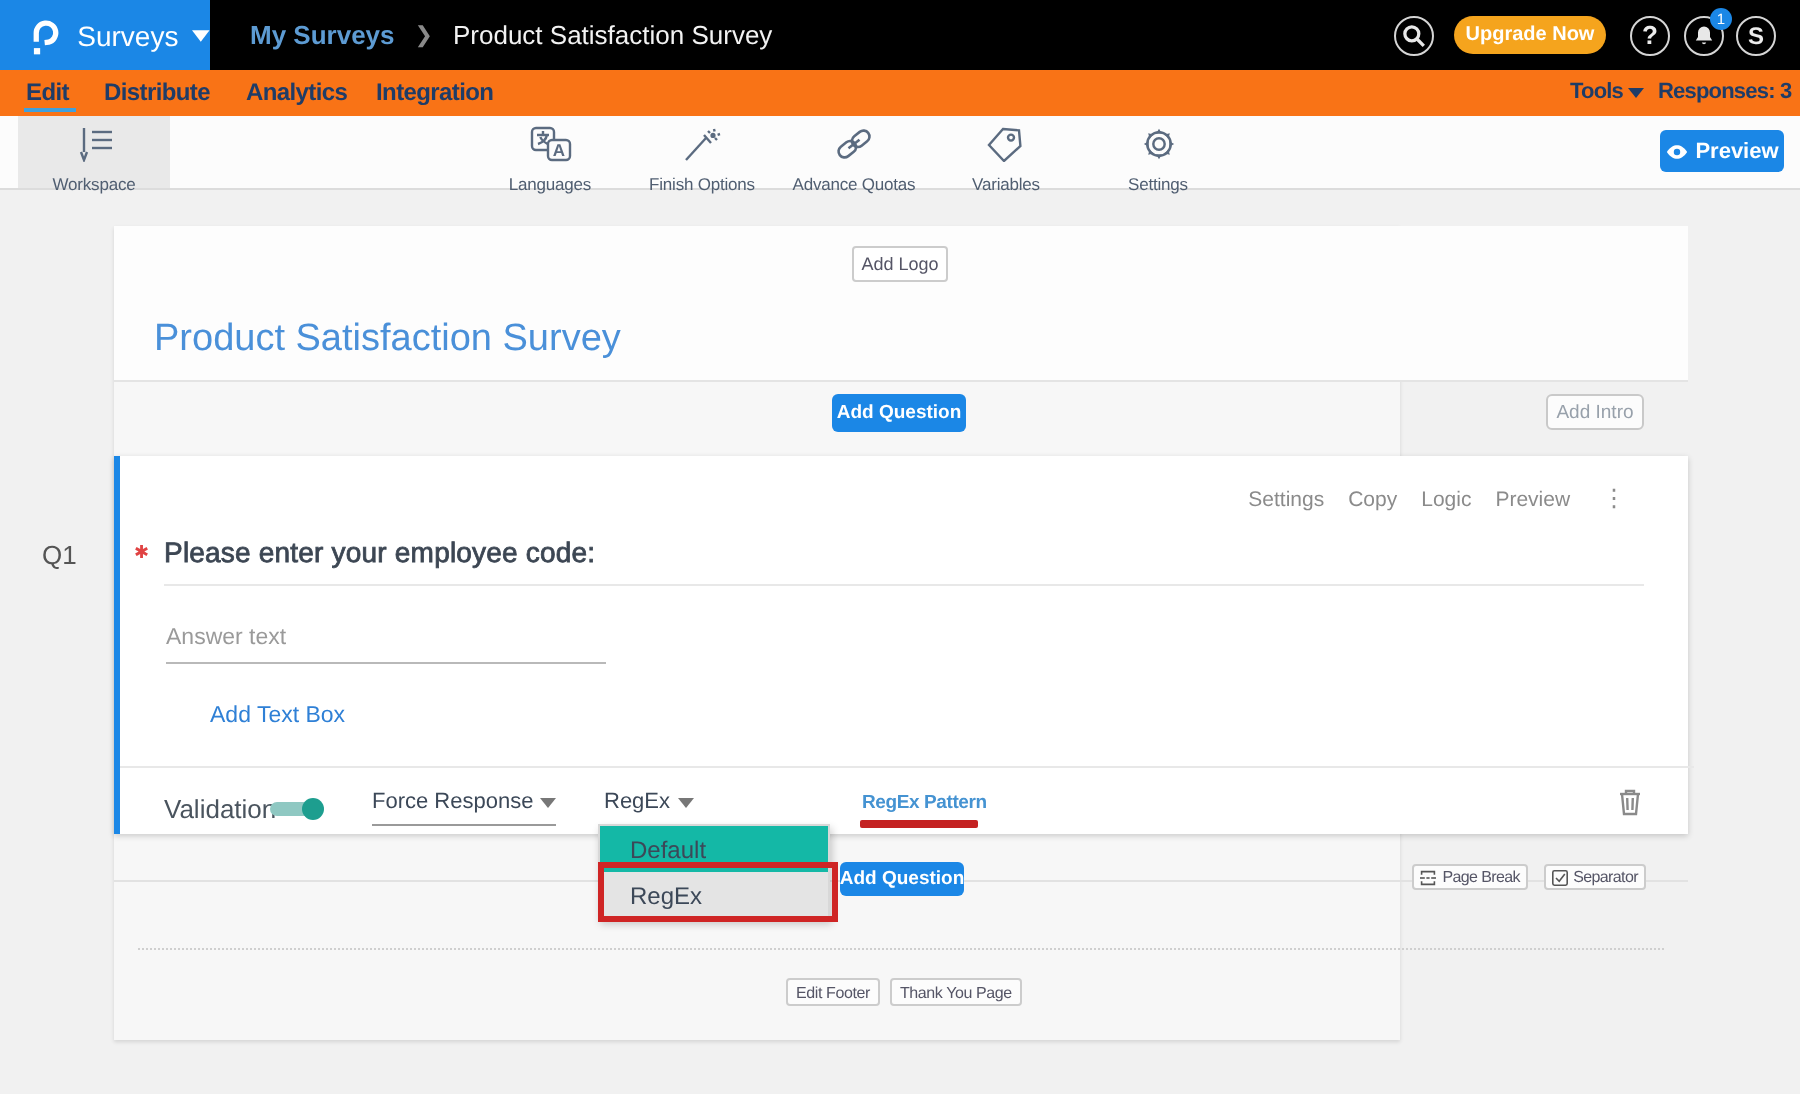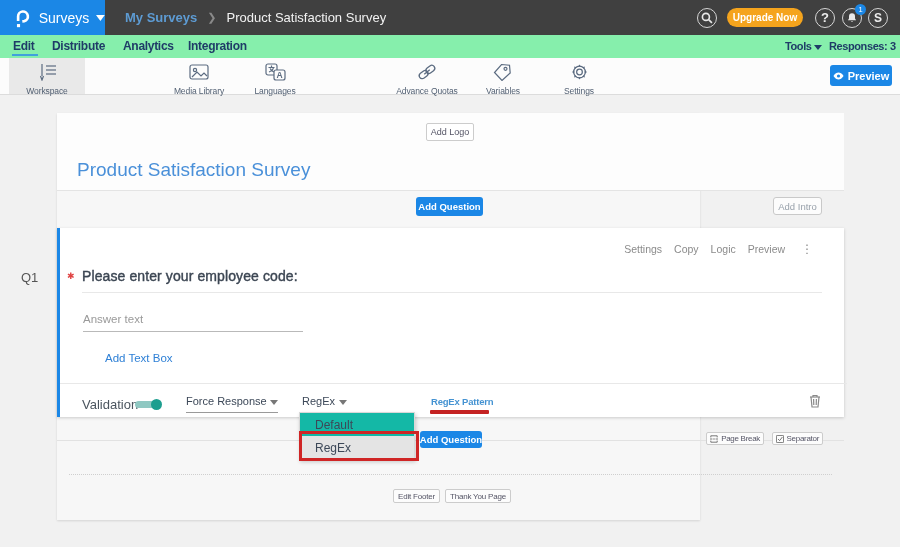--- a/index.html
+++ b/index.html
@@ -1,36 +1,36 @@
 <!DOCTYPE html>
 <html><head>
 <meta charset="utf-8">
 <style>
 * { margin:0; padding:0; box-sizing:border-box; }
 html,body { width:900px; height:547px; overflow:hidden; }
 body { font-family:"Liberation Sans", sans-serif; position:relative; background:#f1f1f1; }
 
 
-.topbar { position:absolute; left:0; top:0; width:900px; height:35px; background:#404040; }
+.topbar { position:absolute; left:0; top:0; width:900px; height:35px; background:#000000; }
 .logoarea { position:absolute; left:0; top:0; width:105px; height:35px; background:#1b87e6; display:flex; align-items:center; }
 .logoarea .plogo { margin-left:15px; }
 .logoarea .txt { color:#fff; font-size:14px; margin-left:9px; font-weight:400; }
 .logoarea .car { margin-left:7px; }
 .crumb { position:absolute; left:125px; top:0; height:35px; display:flex; align-items:center; font-size:13px; }
 .crumb .ms { color:#5d9bd3;font-weight:bold; }
 .crumb .gt { color:#8a8a8a; margin:0 10px; font-size:11px; }
 .crumb .cur { color:#f2f2f2; }
 .topright { position:absolute; right:0; top:0; height:35px; display:flex; align-items:center; }
 .circ { width:20px; height:20px; border-radius:50%; border:1.5px solid #d5d5d5; display:flex; align-items:center; justify-content:center; color:#ececec; }
 .upg { width:76px; justify-content:center; height:19px; background:#f5a41d; border-radius:10px; color:#fff; font-size:10px; font-weight:700; display:flex; align-items:center; padding:0; }
 .bellwrap { position:relative; }
 .badge { position:absolute; top:-4px; right:-4px; width:11px; height:11px; border-radius:50%; background:#1b87e6; color:#fff; font-size:7.5px; display:flex; align-items:center; justify-content:center; }
 
 
-.navbar { position:absolute; left:0; top:35px; width:900px; height:38px; background:#86efac; border-bottom:1px solid #e9e9e9; }
+.navbar { position:absolute; left:0; top:35px; width:900px; height:38px; background:#f97316; border-bottom:1px solid #e9e9e9; }
 .navbar .lnk { position:absolute; top:4px; font-size:12px; font-weight:700; color:#1f3c67; letter-spacing:-0.3px; }
 .edit-ul { position:absolute; left:12px; top:19px; width:26px; height:2px; background:#41a0dc; }
 .navr { position:absolute; top:5px; font-size:11px; font-weight:700; color:#1f3c67; letter-spacing:-0.4px; white-space:nowrap; }
 
 
 .toolbar { position:absolute; left:0; top:58px; width:900px; height:37px; background:#fcfcfc; border-bottom:1px solid #dcdcdc; }
 .titem { position:absolute; top:0; height:36px; width:76px; text-align:center; color:#5b6b80; }
 .titem svg { margin-top:5px; }
 .titem .lbl { font-size:8.5px; margin-top:1px; color:#505e71; letter-spacing:-0.1px; }
 .titem.sel { background:#e9e9e9; }
@@ -145,36 +145,36 @@
   <div class="titem sel" style="left:9px;">
     <svg width="22" height="18" viewBox="0 0 22 18" fill="none" stroke="#5b6b80" stroke-width="1.2">
       <line x1="6" y1="1" x2="6" y2="13"></line>
         <path d="M4.5 13 L6 17 L7.5 13"></path>
         <line x1="10" y1="3" x2="20" y2="3"></line>
         <line x1="10" y1="7" x2="20" y2="7"></line>
         <line x1="10" y1="11" x2="20" y2="11"></line>
     </svg>
     <div class="lbl">Workspace</div>
   </div>
-  <div class="titem" style="left:161px;">
-    <svg width="20" height="18" viewBox="0 0 20 16" fill="none" stroke="#5b6b80" stroke-width="1.2">
-      <rect x="1" y="1" width="18" height="14" rx="2"></rect>
-        <circle cx="6" cy="6" r="1.6"></circle>
-        <path d="M3 13 L8 8 L12 12 L15 9 L18 12"></path>
-    </svg>
-    <div class="lbl">Media Library</div>
-  </div>
   <div class="titem" style="left:237px;">
     <svg width="21" height="18" viewBox="0 0 21 18" fill="none" stroke="#5b6b80" stroke-width="1.2">
       <rect x="1" y="1" width="11" height="11" rx="2"></rect>
         <path d="M3.5 4.5 h6 M6.5 2.5 v2 M4 9 c1.5-0.5 4-2 4.5-4.5 M8.8 9 C7 8 5.5 6.5 5.2 5.5"></path>
       <rect x="9" y="7" width="11" height="10" rx="2" fill="#fcfcfc"></rect>
         <text x="14.5" y="15" font-size="8.5" fill="#5b6b80" stroke="none" text-anchor="middle" font-weight="bold">A</text>
     </svg>
     <div class="lbl">Languages</div>
+  </div>
+  <div class="titem" style="left:313px;">
+    <svg width="20" height="18" viewBox="0 0 20 18" fill="none" stroke="#5b6b80" stroke-width="1.2">
+      <path d="M2 17 L12 6"></path>
+        <path d="M11 4.5 L14.5 8.5 M13 2.5 L14 3.5 M16.5 6 L17.5 7 M16 1.5 L16.3 2.8 M19 4 L17.8 4.4"></path>
+      <circle cx="15.5" cy="4.7" r="0.7"></circle>
+    </svg>
+    <div class="lbl">Finish Options</div>
   </div>
   <div class="titem" style="left:389px;">
     <svg width="20" height="18" viewBox="0 0 20 18" fill="none" stroke="#5b6b80" stroke-width="1.3">
       <g transform="rotate(-38 10 9)">
           <rect x="1" y="6" width="9.5" height="6" rx="3"></rect>
           <rect x="9.5" y="6" width="9.5" height="6" rx="3"></rect>
           <line x1="6.5" y1="9" x2="13.5" y2="9"></line>
         </g>
     </svg>
     <div class="lbl">Advance Quotas</div>

